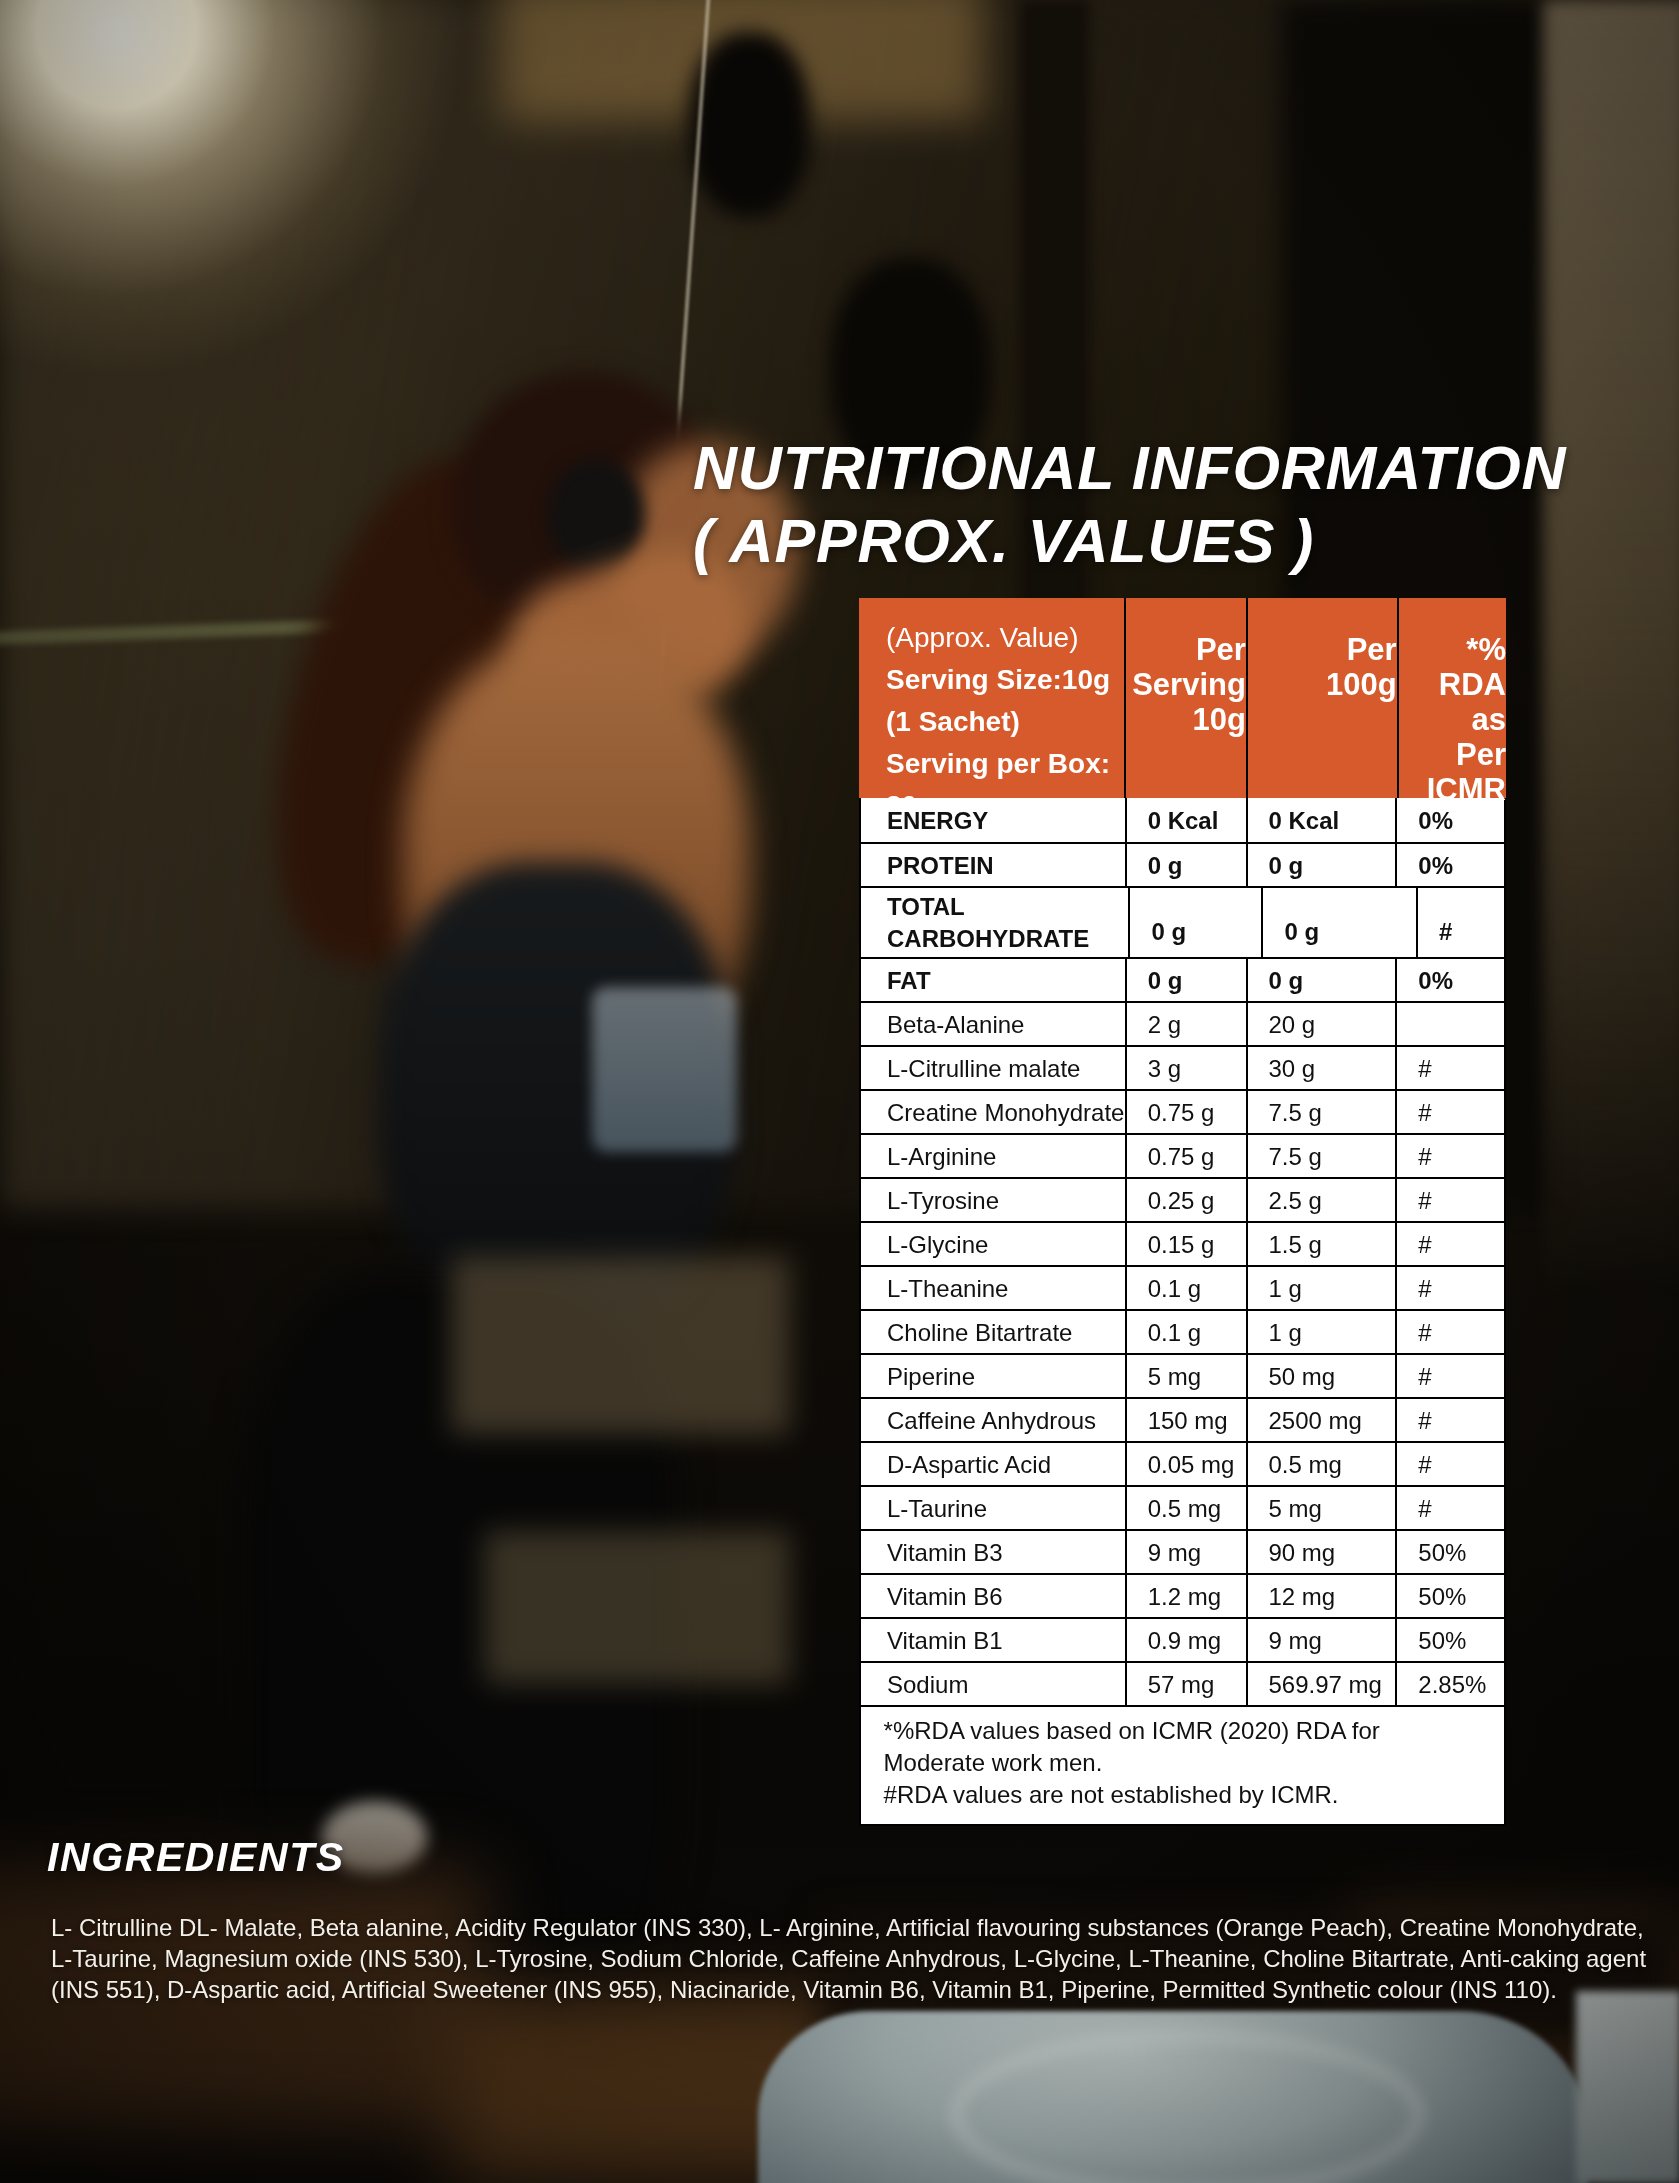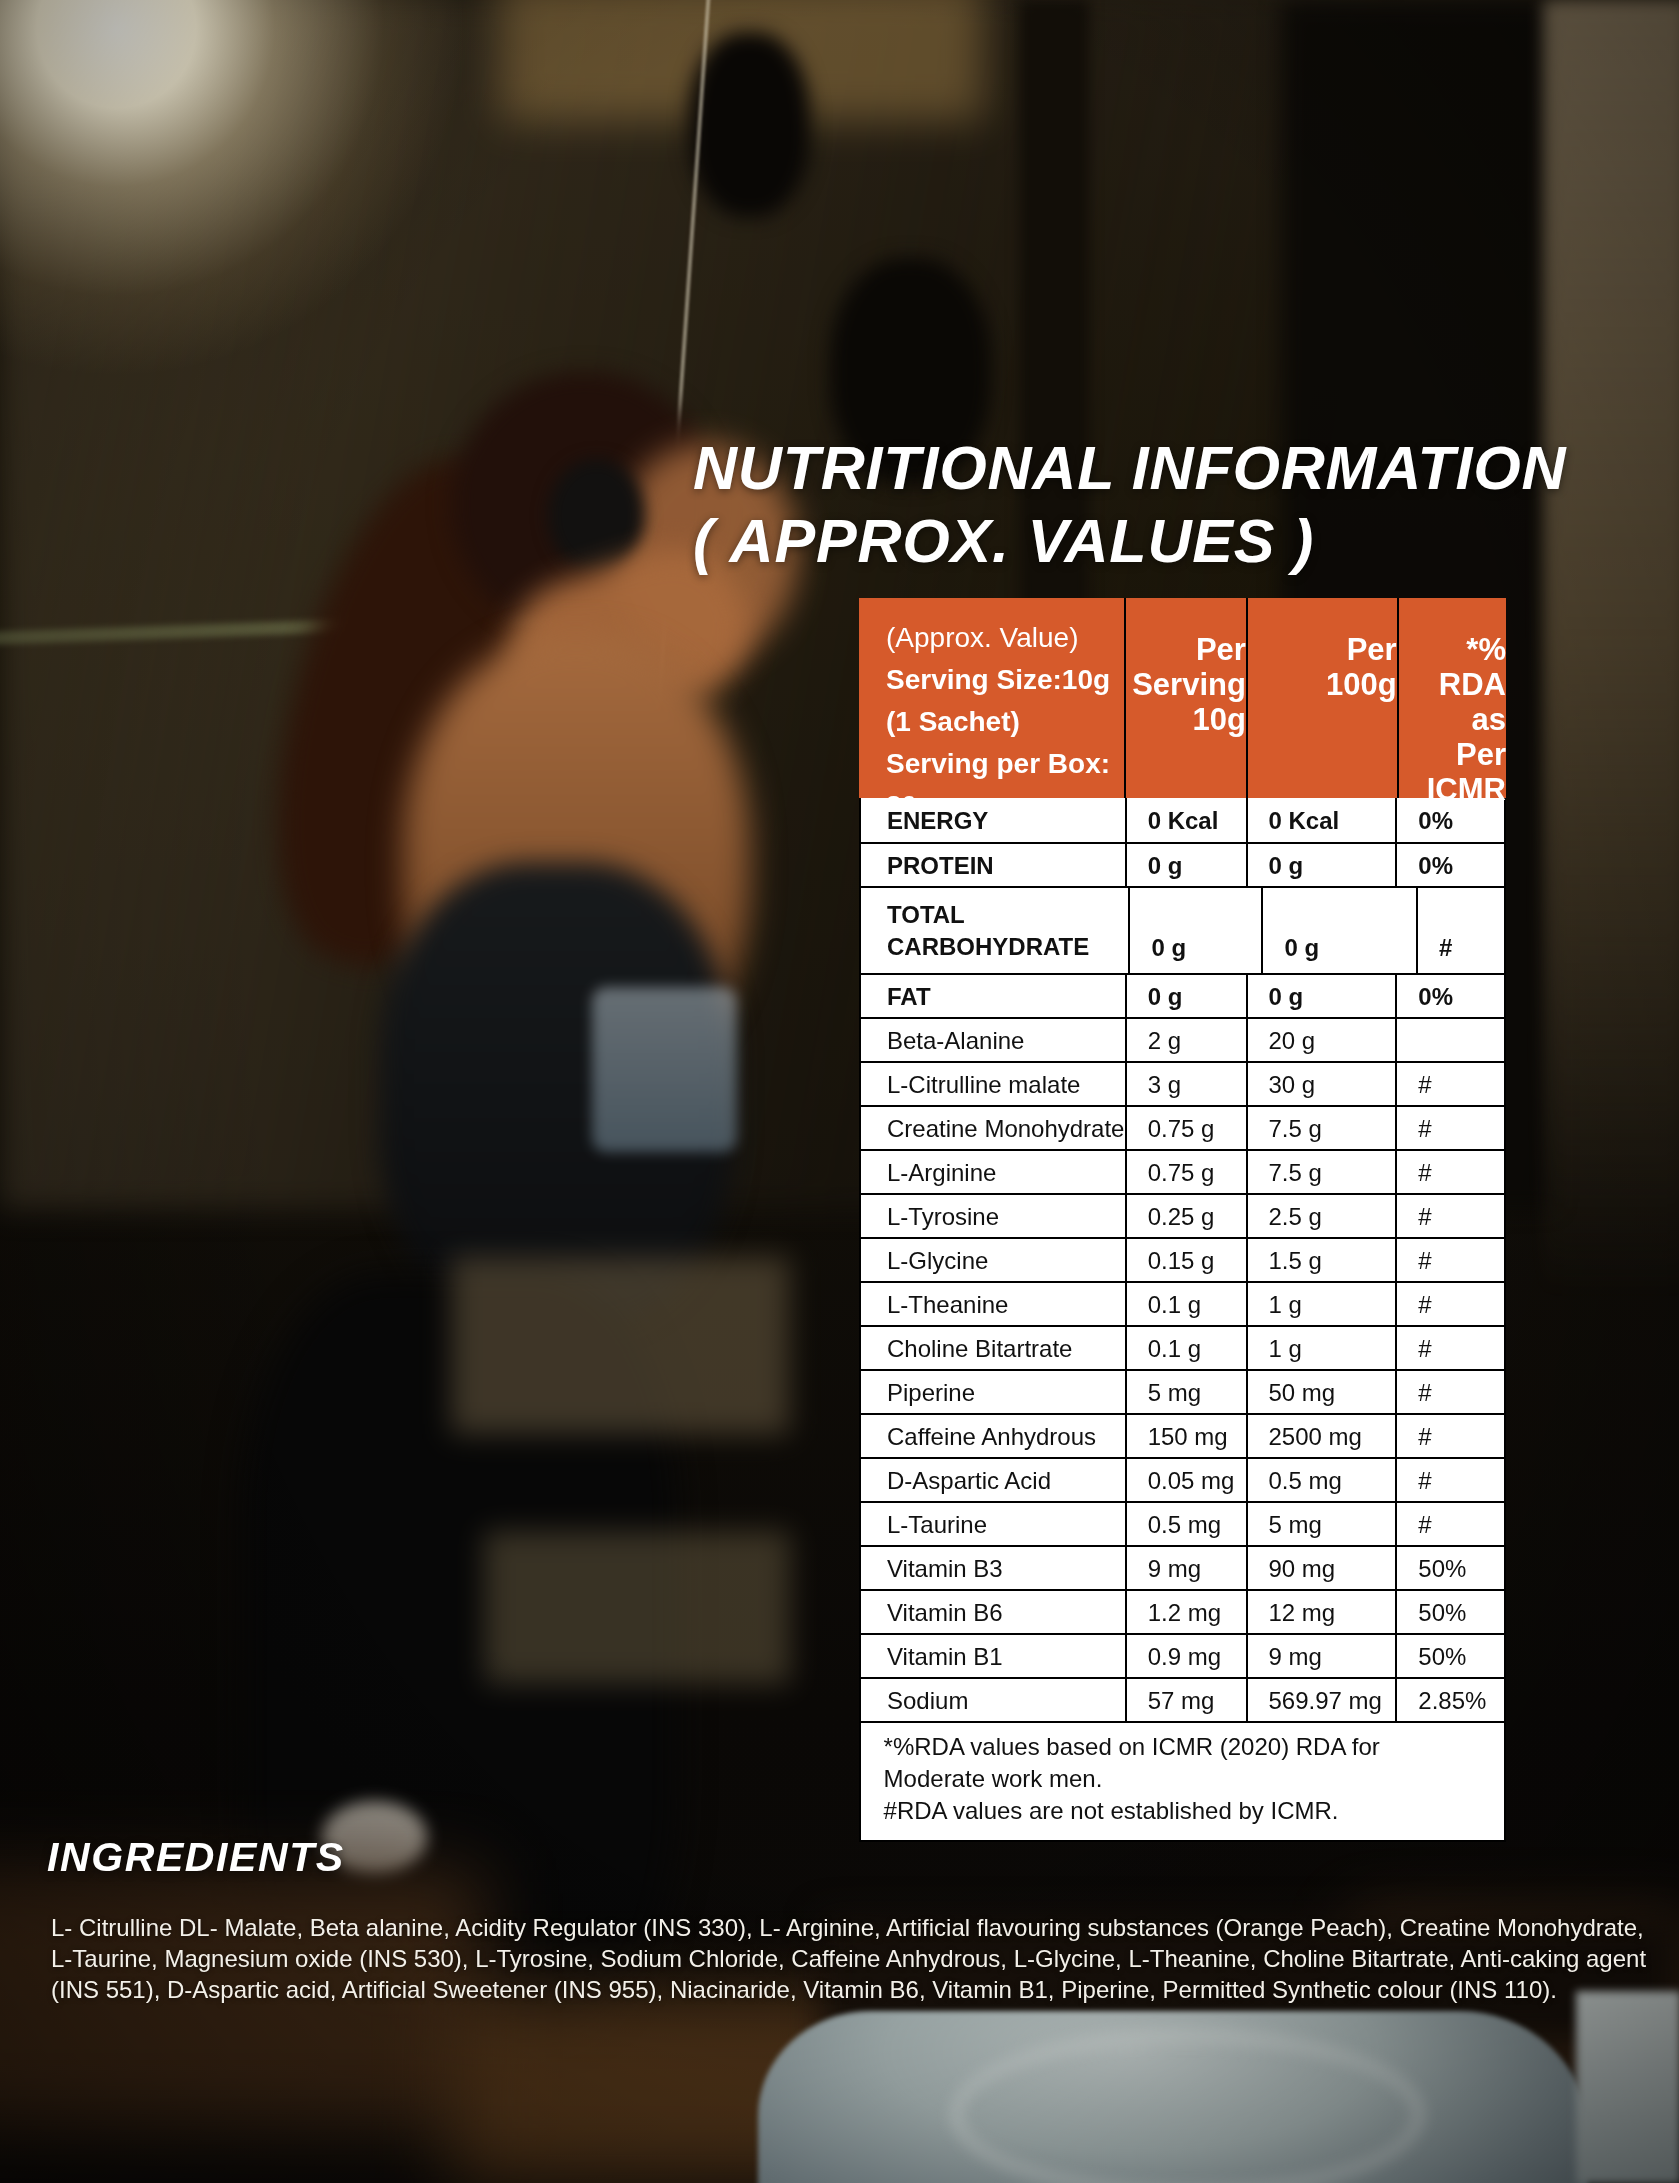--- a/index.html
+++ b/index.html
@@ -60,21 +60,21 @@
   .ntable{position:absolute;left:831px;top:598px;width:675px;box-sizing:border-box;color:var(--table-text,#111);padding-left:28px;}
   .thead{display:flex;height:200px;background:var(--accent-orange,#d65a2b);color:#fff;box-sizing:border-box;}
   .hcol{box-sizing:border-box;}
   .hcol1{width:41%;padding:19.3px 6.4px 0 27px;font-size:28px;line-height:42px;font-weight:bold;}
   .hcol1 .light{font-weight:400;}
   .hcol2{width:18.8%;}.hcol3{width:23.3%;}.hcol4{width:16.9%;}
   .hcol2,.hcol3,.hcol4{border-left:2.4px solid #000;text-align:right;font-size:31px;line-height:35px;font-weight:bold;padding-top:34px;}
   .tbody{background:var(--table-bg,#fff);border:2.4px solid #000;border-top:none;box-sizing:border-box;}
   .t-row{display:flex;height:44px;border-top:2.4px solid #000;box-sizing:border-box;}
   .t-row:first-child{border-top:none;}
-  .t-row.tall{height:87px;gap:36px;}
+  .t-row.tall{height:71px;gap:36px;}
   .cell{box-sizing:border-box;display:flex;align-items:center;font-size:24px;padding:1.6px 3.2px 0 21px;}
   .c-name{width:41%;padding-left:26px;white-space:nowrap;}
   .c-ps{width:18.8%;border-left:2.4px solid #000;}
   .c-100{width:23.3%;border-left:2.4px solid #000;}
   .c-rda{width:16.9%;border-left:2.4px solid #000;}
   .t-row.bold .cell{font-weight:bold;}
   .t-row.tall .c-name{white-space:normal;line-height:32px;}
   .t-row.tall .c-ps,.t-row.tall .c-100,.t-row.tall .c-rda{align-items:flex-end;padding-bottom:11.3px;}
   .notes{background:var(--table-bg,#fff);border:2.4px solid #000;border-top:2.4px solid #000;margin-top:-2.4px;
     padding:8px 17.7px 13px 22.6px;font-size:24px;line-height:32px;box-sizing:border-box;}

